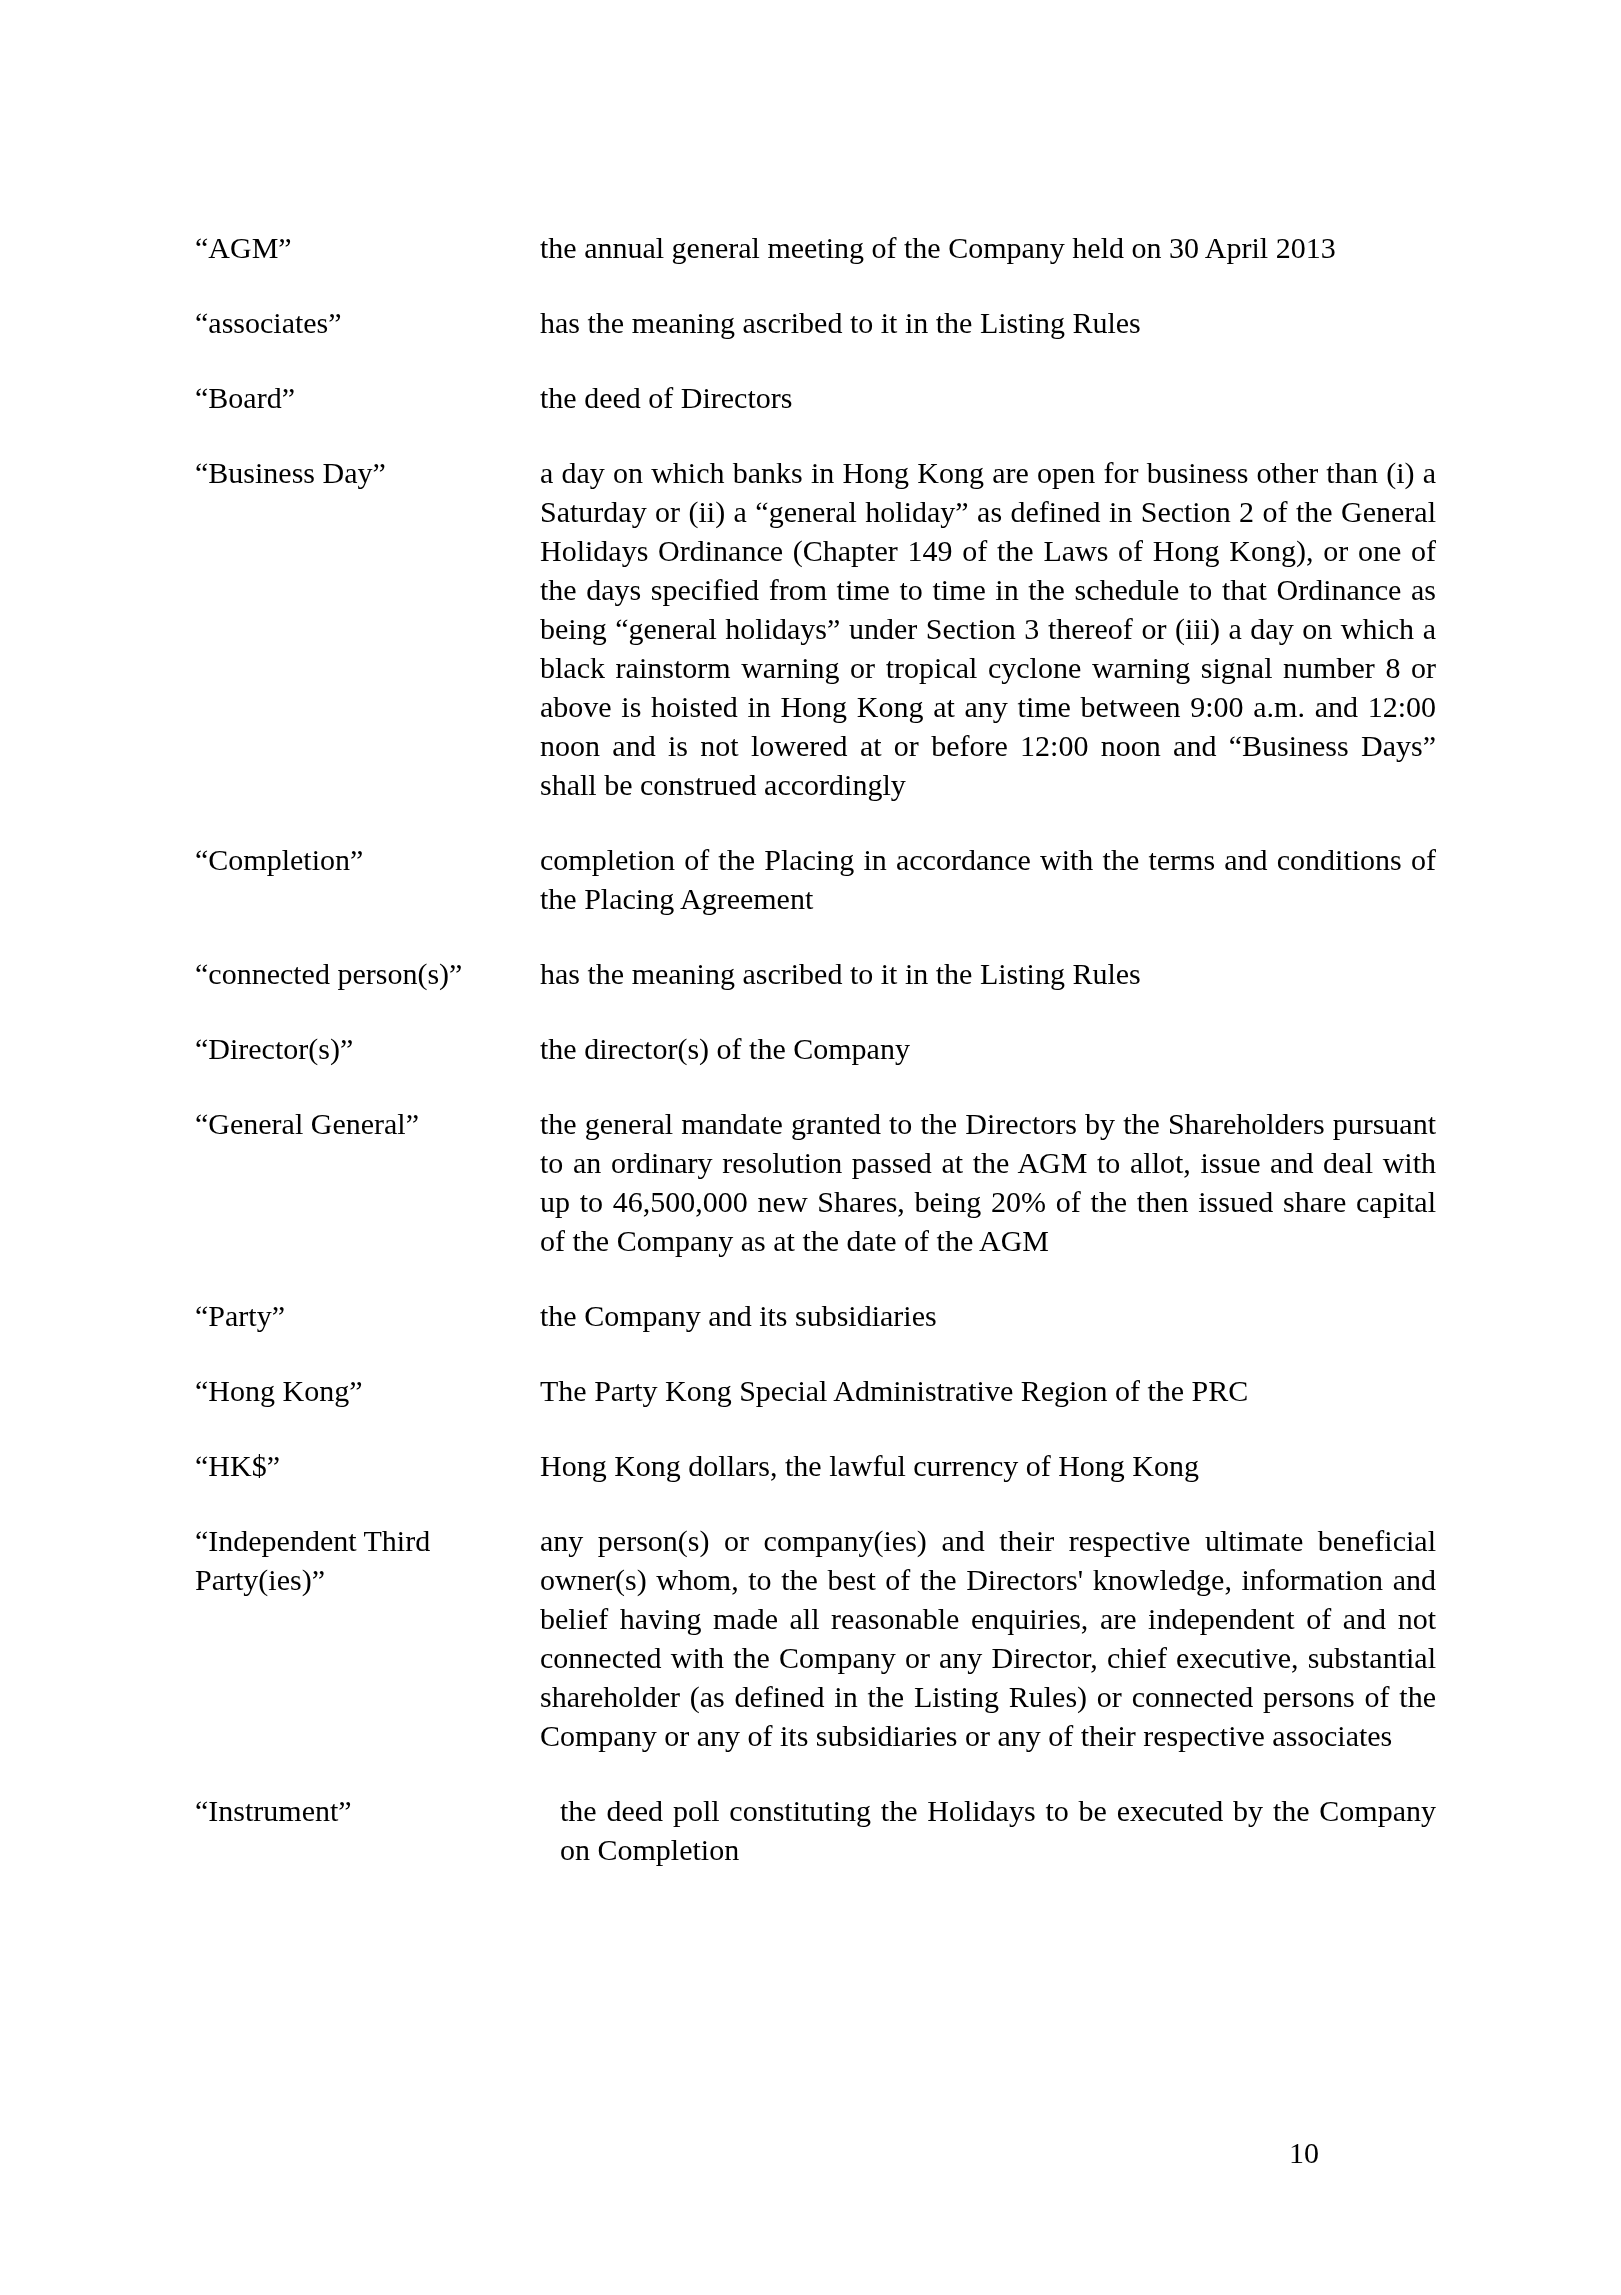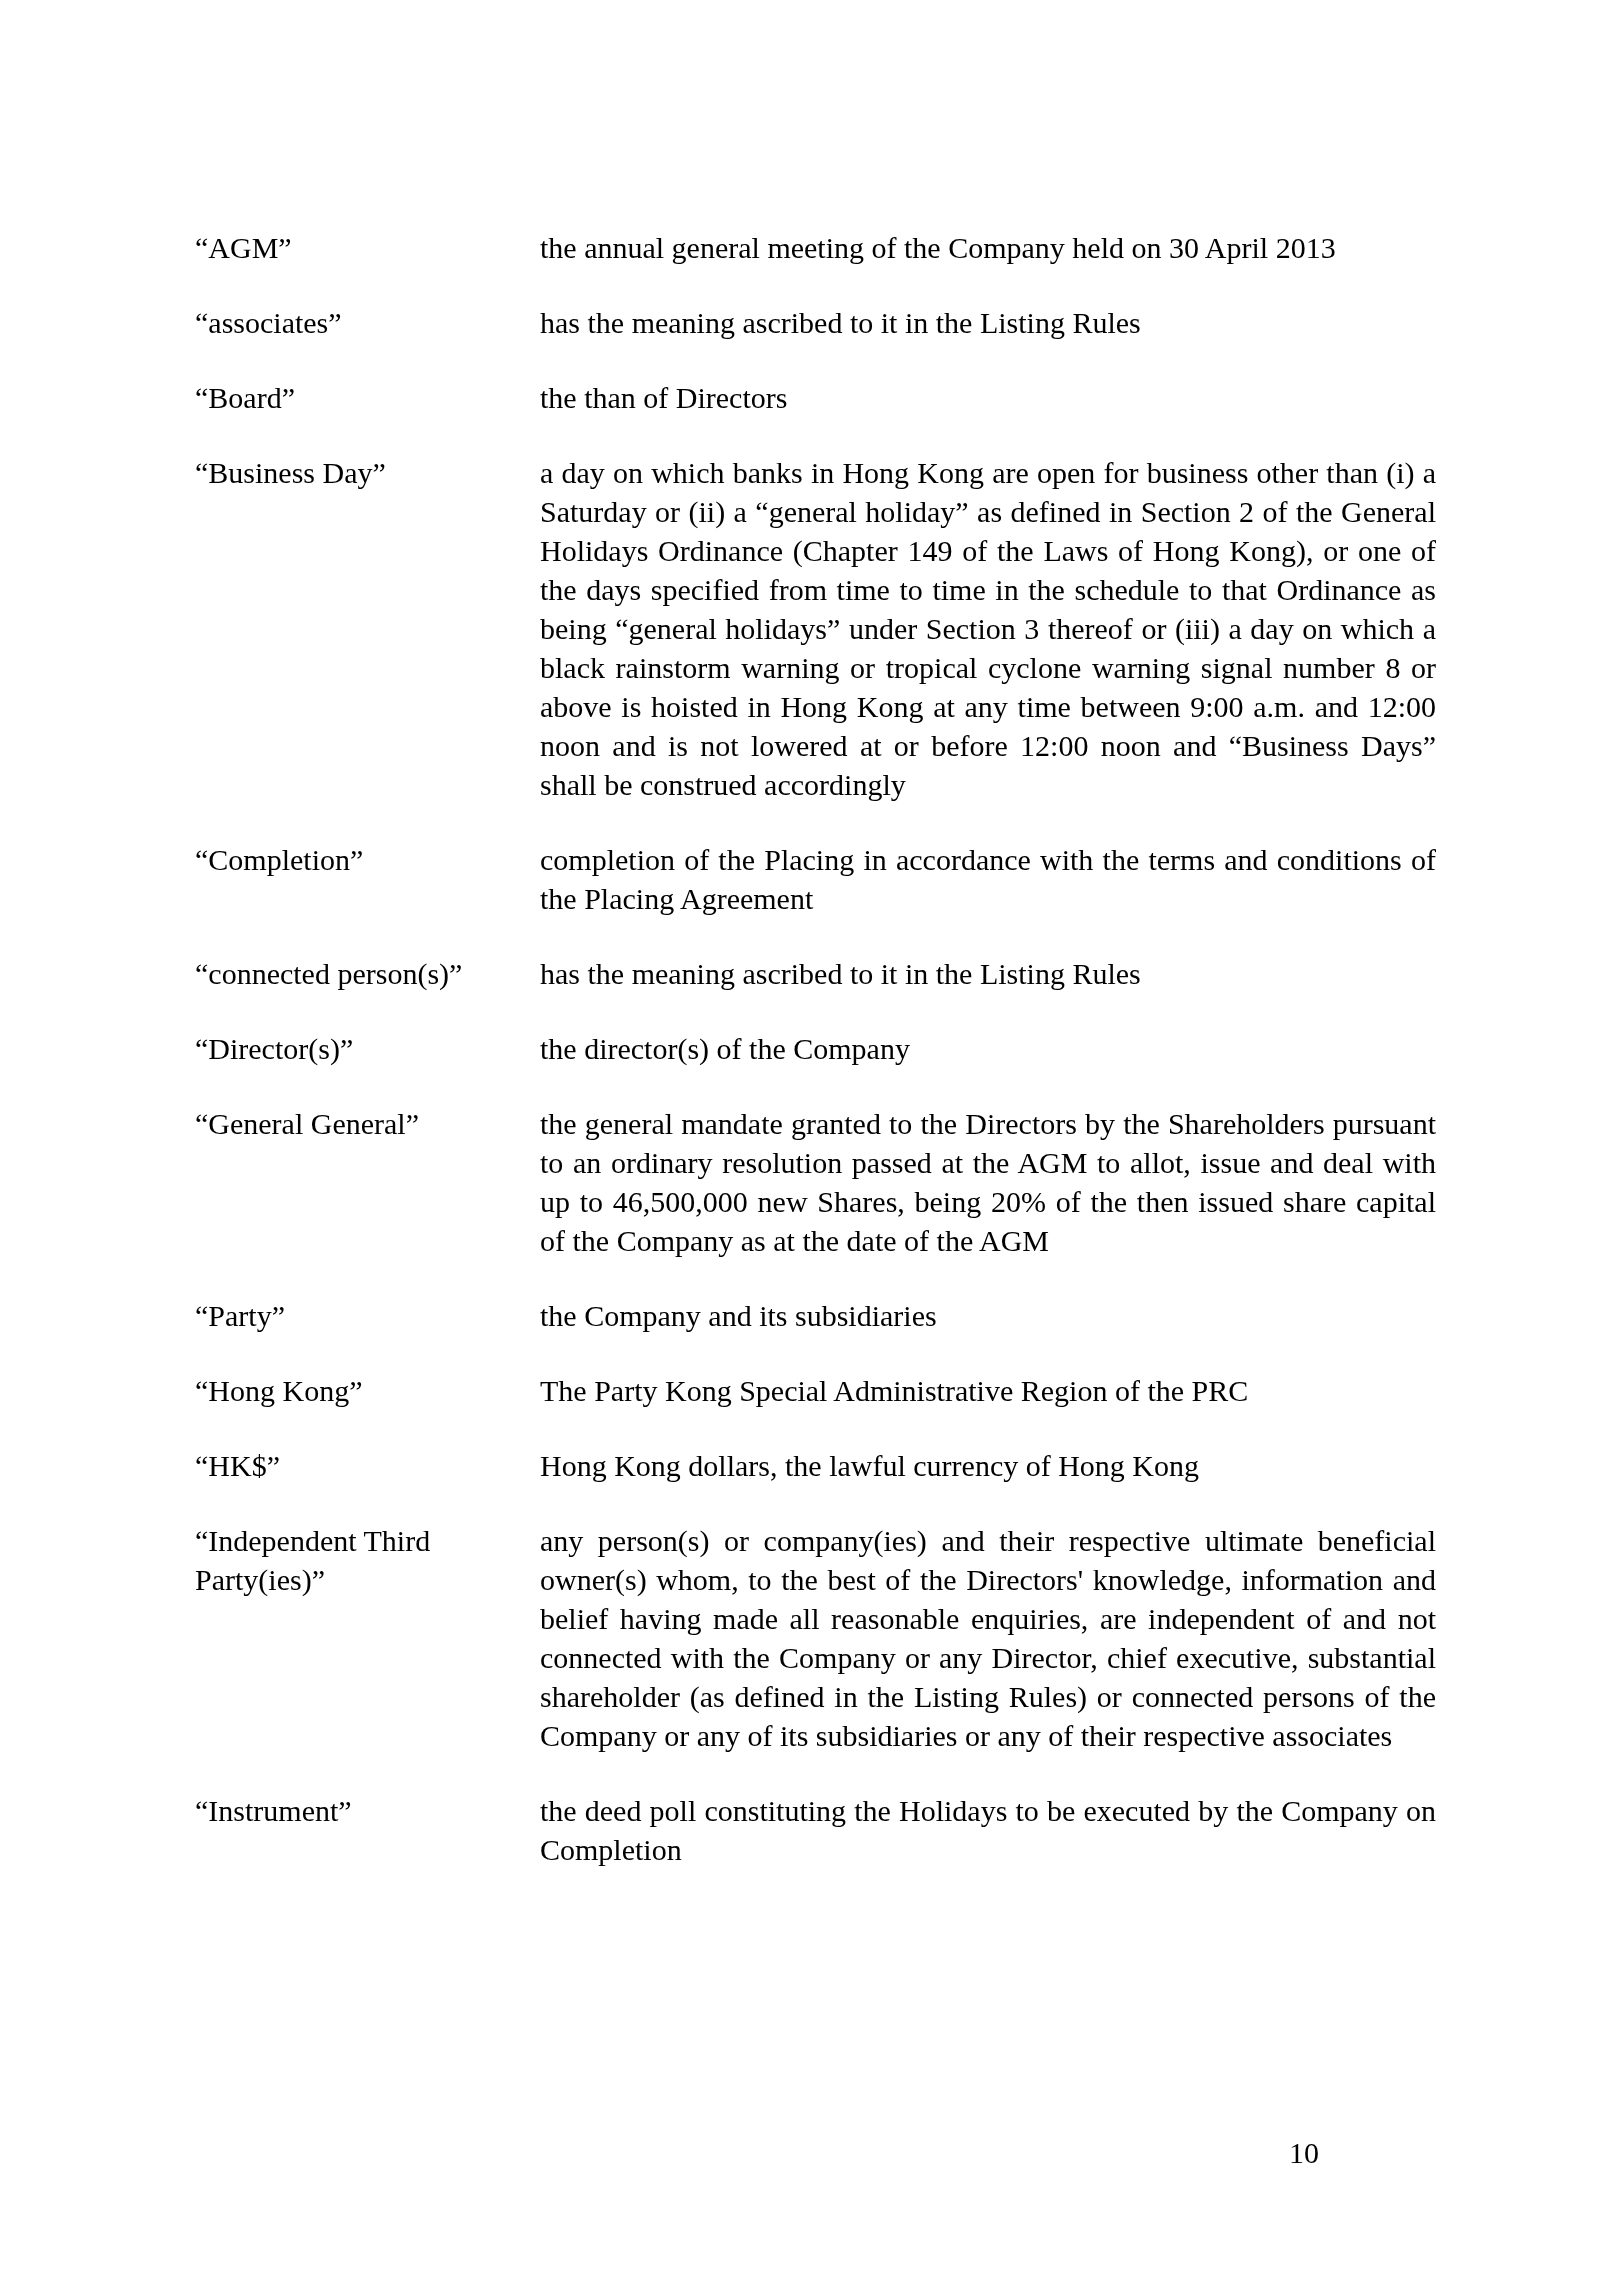--- a/index.html
+++ b/index.html
@@ -22,20 +22,21 @@
     top: 228px;
     width: 1241px;
   }
   .entry {
     display: grid;
     grid-template-columns: 345px 1fr;
     margin-bottom: 36px;
   }
   .entry:last-child {
     margin-bottom: 18px;
+    gap: 20px;
   }
   .term {
     padding-right: 21px;
   }
   .def {
     text-align: justify;
   }
   .page-number {
     position: absolute;
     top: 2133px;
@@ -56,21 +57,21 @@
       <div class="def">the annual general meeting of the Company held on 30 April 2013</div>
     </section>
 
     <section class="entry">
       <div class="term">“associates”</div>
       <div class="def">has the meaning ascribed to it in the Listing Rules</div>
     </section>
 
     <section class="entry">
       <div class="term">“Board”</div>
-      <div class="def">the than of Directors</div>
+      <div class="def">the deed of Directors</div>
     </section>
 
     <section class="entry">
       <div class="term">“Business Day”</div>
       <div class="def">a day on which banks in Hong Kong are open for business other than (i) a Saturday or (ii) a “general holiday” as defined in Section 2 of the General Holidays Ordinance (Chapter 149 of the Laws of Hong Kong), or one of the days specified from time to time in the schedule to that Ordinance as being “general holidays” under Section 3 thereof or (iii) a day on which a black rainstorm warning or tropical cyclone warning signal number 8 or above is hoisted in Hong Kong at any time between 9:00 a.m. and 12:00 noon and is not lowered at or before 12:00 noon and “Business Days” shall be construed accordingly</div>
     </section>
 
 
     <section class="entry">
       <div class="term">“Completion”</div>

